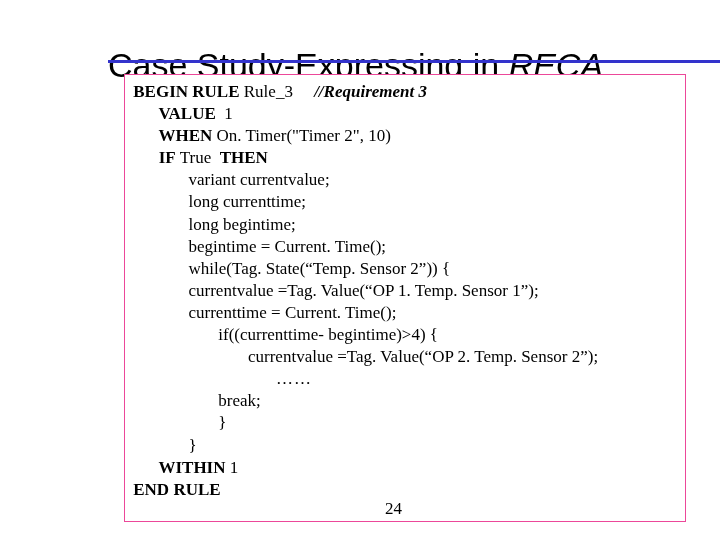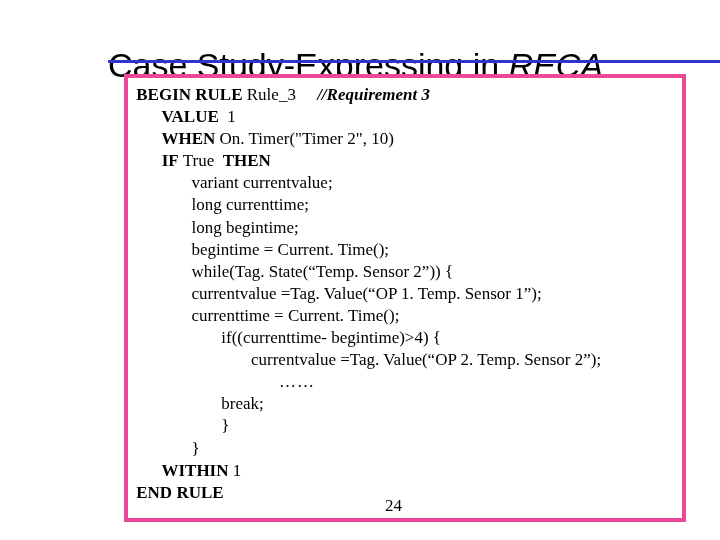--- a/index.html
+++ b/index.html
@@ -30,21 +30,21 @@
     width: 612px;
     height: 3px;
     background: #3333cc;
   }
   .code-box {
     position: absolute;
     top: 74px;
     left: 124px;
     width: 562px;
     height: 448px;
-    border: 4px solid #ec4899;
+    border: 1px solid #ec4899;
     background: #ffffff;
   }
   .code {
     position: absolute;
     top: 6px;
     left: 4px;
     font-size: 17px;
     line-height: 1.3;
     color: #000000;
     white-space: pre;

